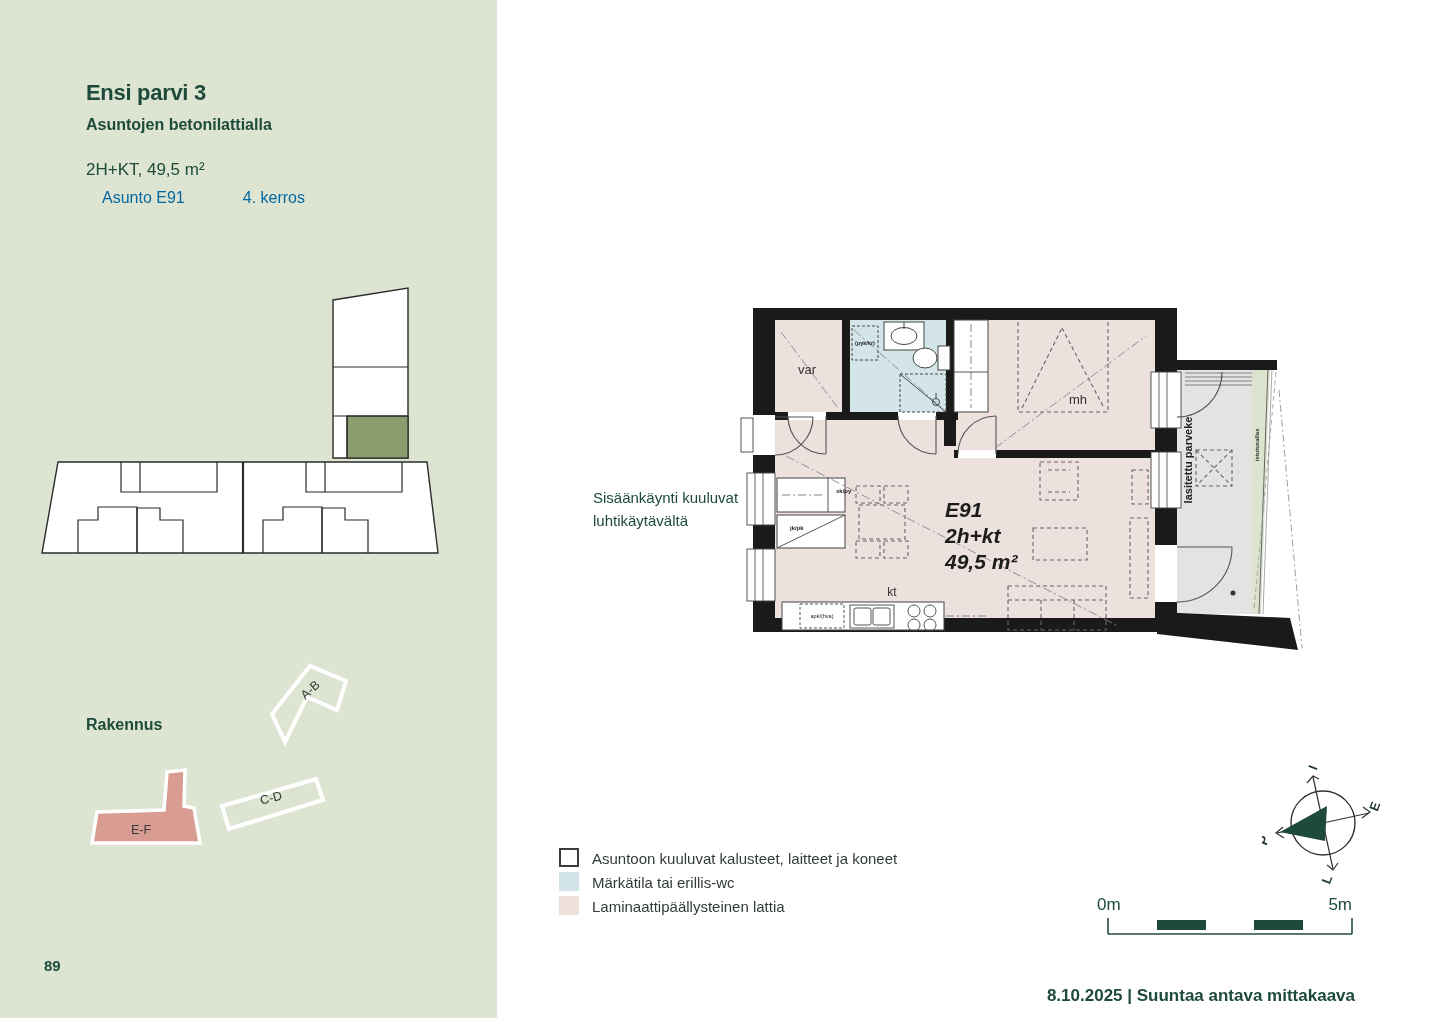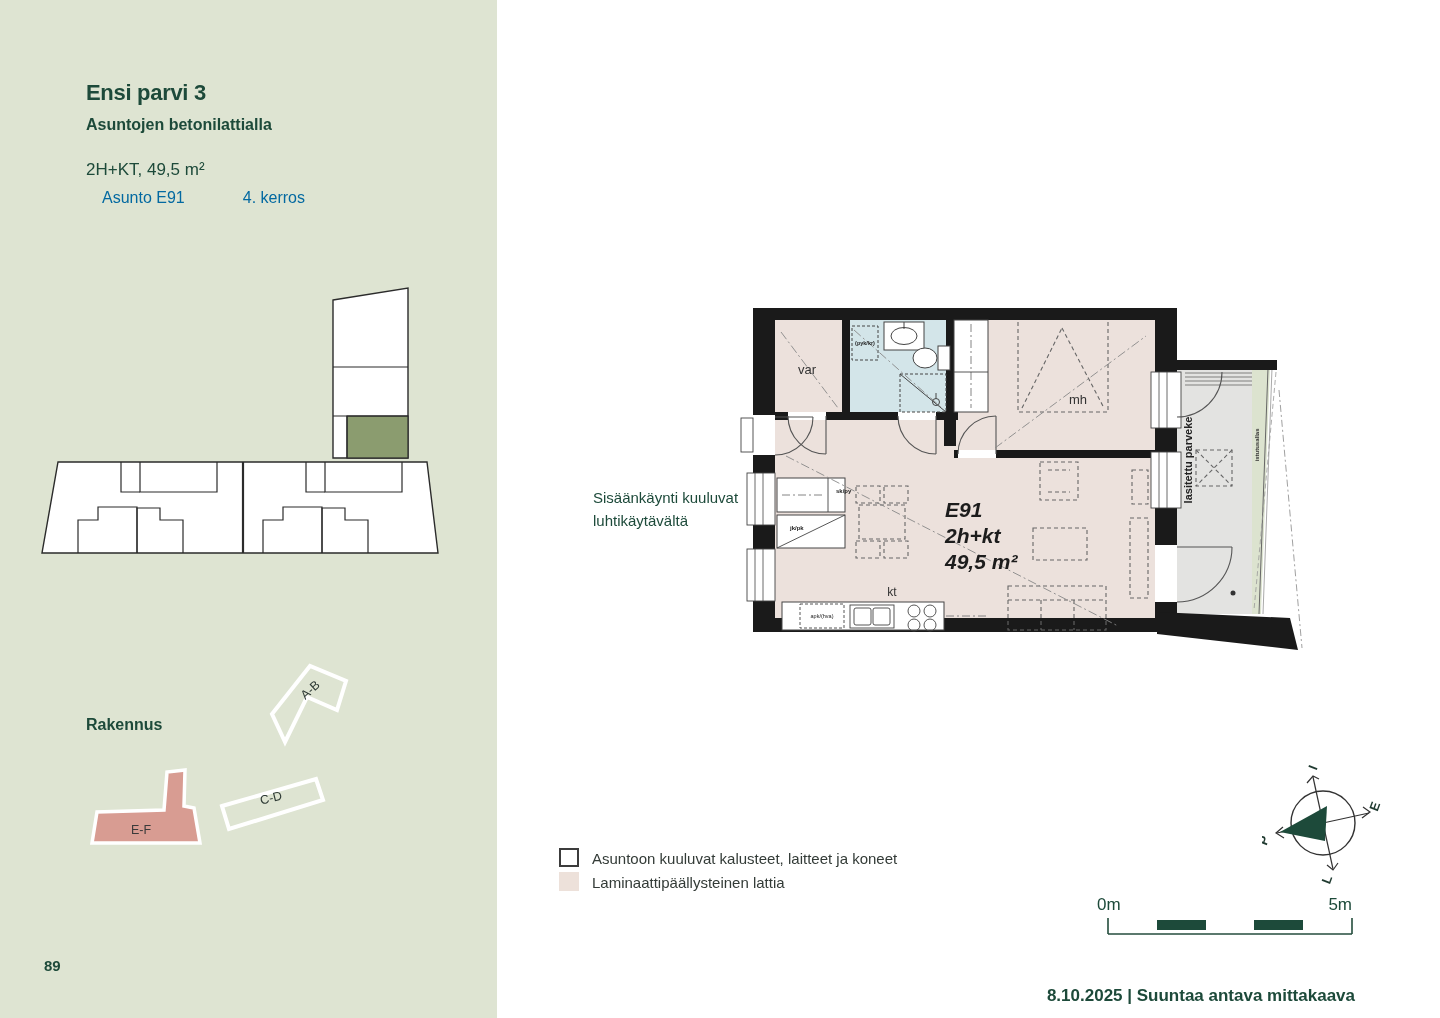--- a/index.html
+++ b/index.html
@@ -241,20 +241,24 @@
     <text transform="translate(1192,460) rotate(-90)" text-anchor="middle" font-size="11" font-weight="bold" fill="#222">lasitettu parveke</text>
     <text transform="translate(1259,445) rotate(-90)" text-anchor="middle" font-size="6" font-weight="bold" fill="#333">istutusallas</text>
   </svg>
 
   <div class="abs legend">
     <div class="lg-row">
       <span class="sw sw-outlined" style="background-color: rgb(255, 255, 255);"></span>
       <span class="lg-label">Asuntoon kuuluvat kalusteet, laitteet ja koneet</span>
     </div>
     <div class="lg-row">
+      <span class="sw" style="background-color: rgb(207, 227, 232);"></span>
+      <span class="lg-label">Märkätila tai erillis-wc</span>
+    </div>
+    <div class="lg-row">
       <span class="sw" style="background-color: rgb(237, 225, 218);"></span>
       <span class="lg-label">Laminaattipäällysteinen lattia</span>
     </div>
   </div>
 
   <svg class="abs" style="left:1262px;top:760px;" width="130" height="125" viewBox="1262 760 130 125">
     <circle cx="1323" cy="823" r="32" fill="none" stroke="#333" stroke-width="1.4"></circle>
     <g stroke="#333" stroke-width="1.2">
       <line x1="1277" y1="833" x2="1369" y2="813"></line>
       <line x1="1313" y1="777" x2="1333" y2="869"></line>

